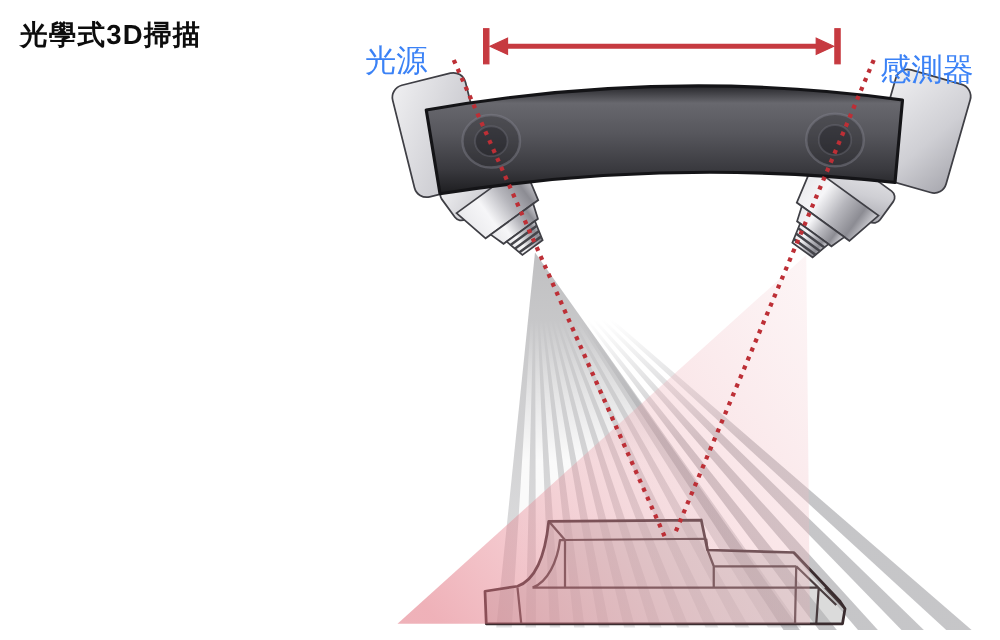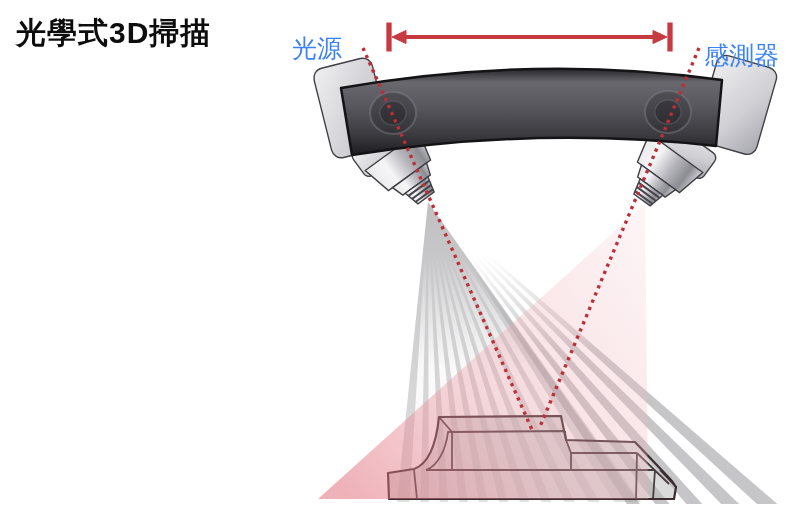--- a/index.html
+++ b/index.html
@@ -2,21 +2,21 @@
 <html style="--arrow-red: #c63a40; --dotted-red: #bd2f36; --scanner-body: #4a4a50; --beam-gray: #737377; --beam-pink: #e06a78; --object-outline: #3a2c2f;"><head>
 <meta charset="utf-8">
 <style>
   html,body{margin:0;padding:0;}
   body{
     width:800px;height:512px;position:relative;background:#ffffff;
     font-family:"Liberation Sans", sans-serif;overflow:hidden;
   }
   #stage{position:absolute;left:0;top:0;width:800px;height:512px;}
   .page-title{
-    position:absolute;left:16px;top:13px;font-size:30px;font-weight:700;
+    position:absolute;left:16px;top:13px;font-size:22px;font-weight:700;
     color:#0d0d0d;letter-spacing:1px;white-space:nowrap;
   }
   .anno{
     position:absolute;font-size:25px;color:#3b82f6;white-space:nowrap;
   }
   .anno.src{left:292px;top:32px;}
   .anno.sen{left:704px;top:39px;font-family:Liberation Serif, serif;}
   svg{position:absolute;left:0;top:0;}
   .dots{fill:none;stroke:var(--dotted-red);stroke-width:3.4;stroke-dasharray:3.2 4.6;}
   .dim{stroke:var(--arrow-red);fill:var(--arrow-red);}

